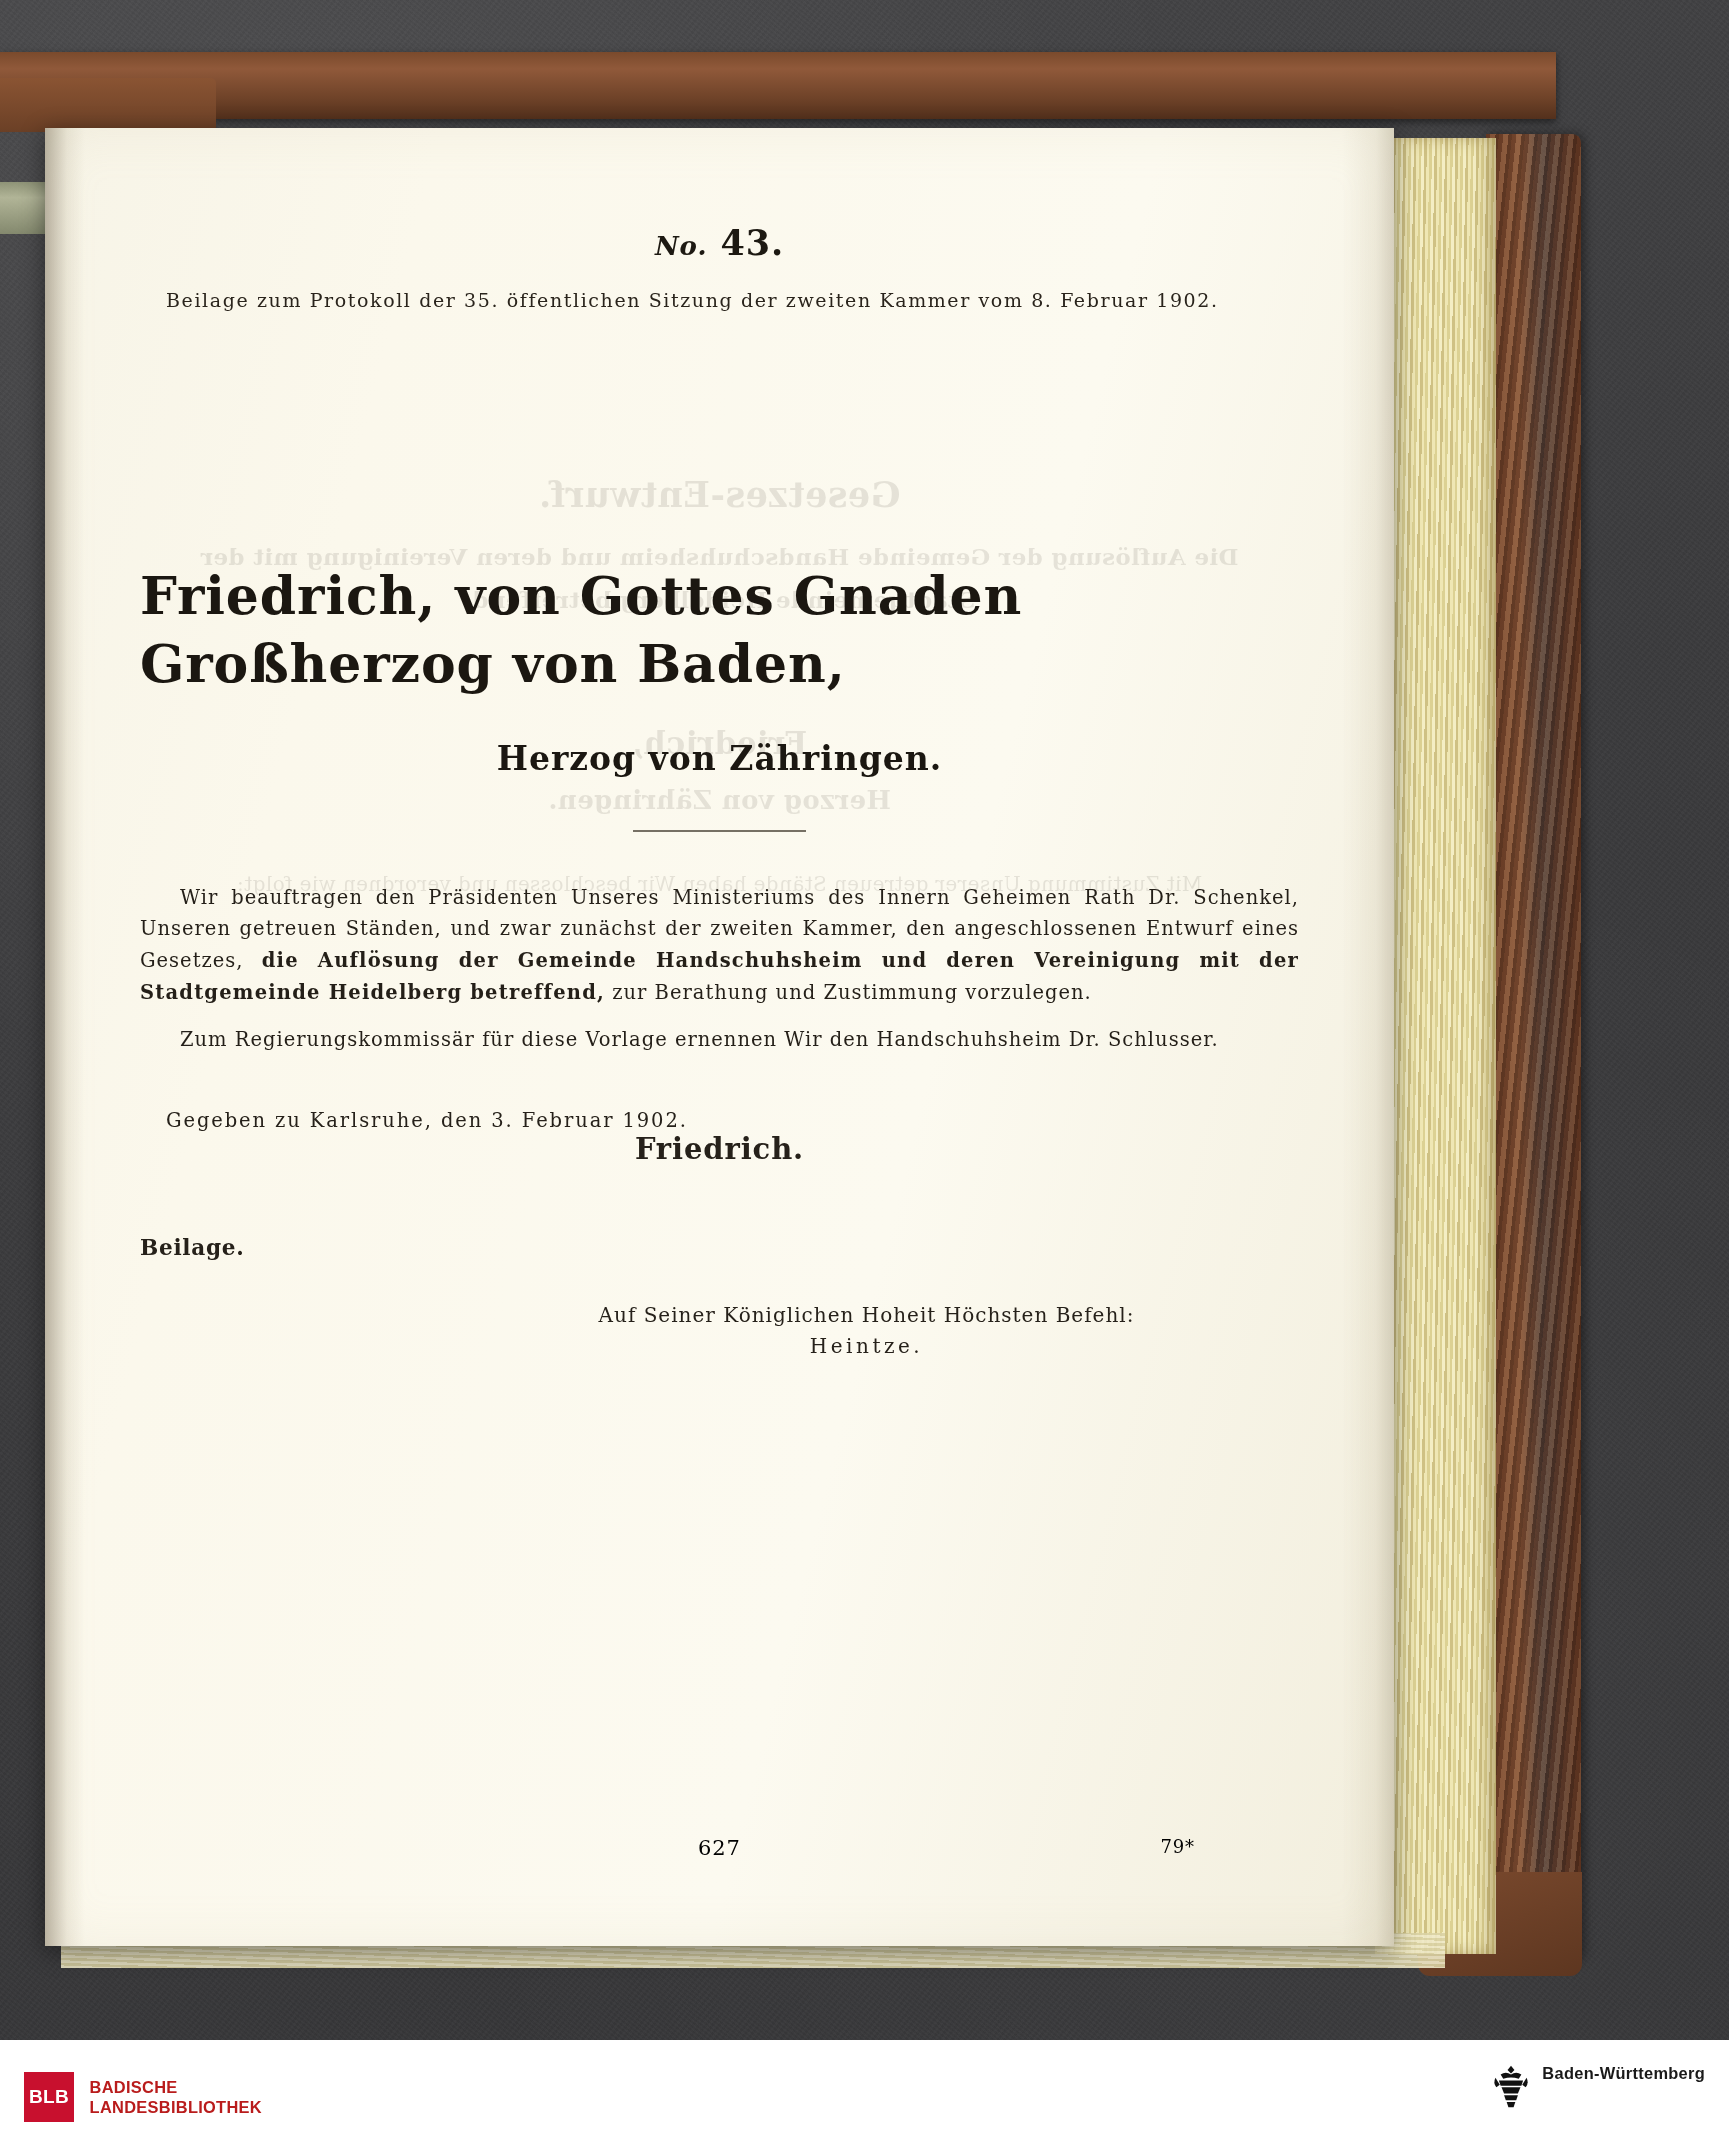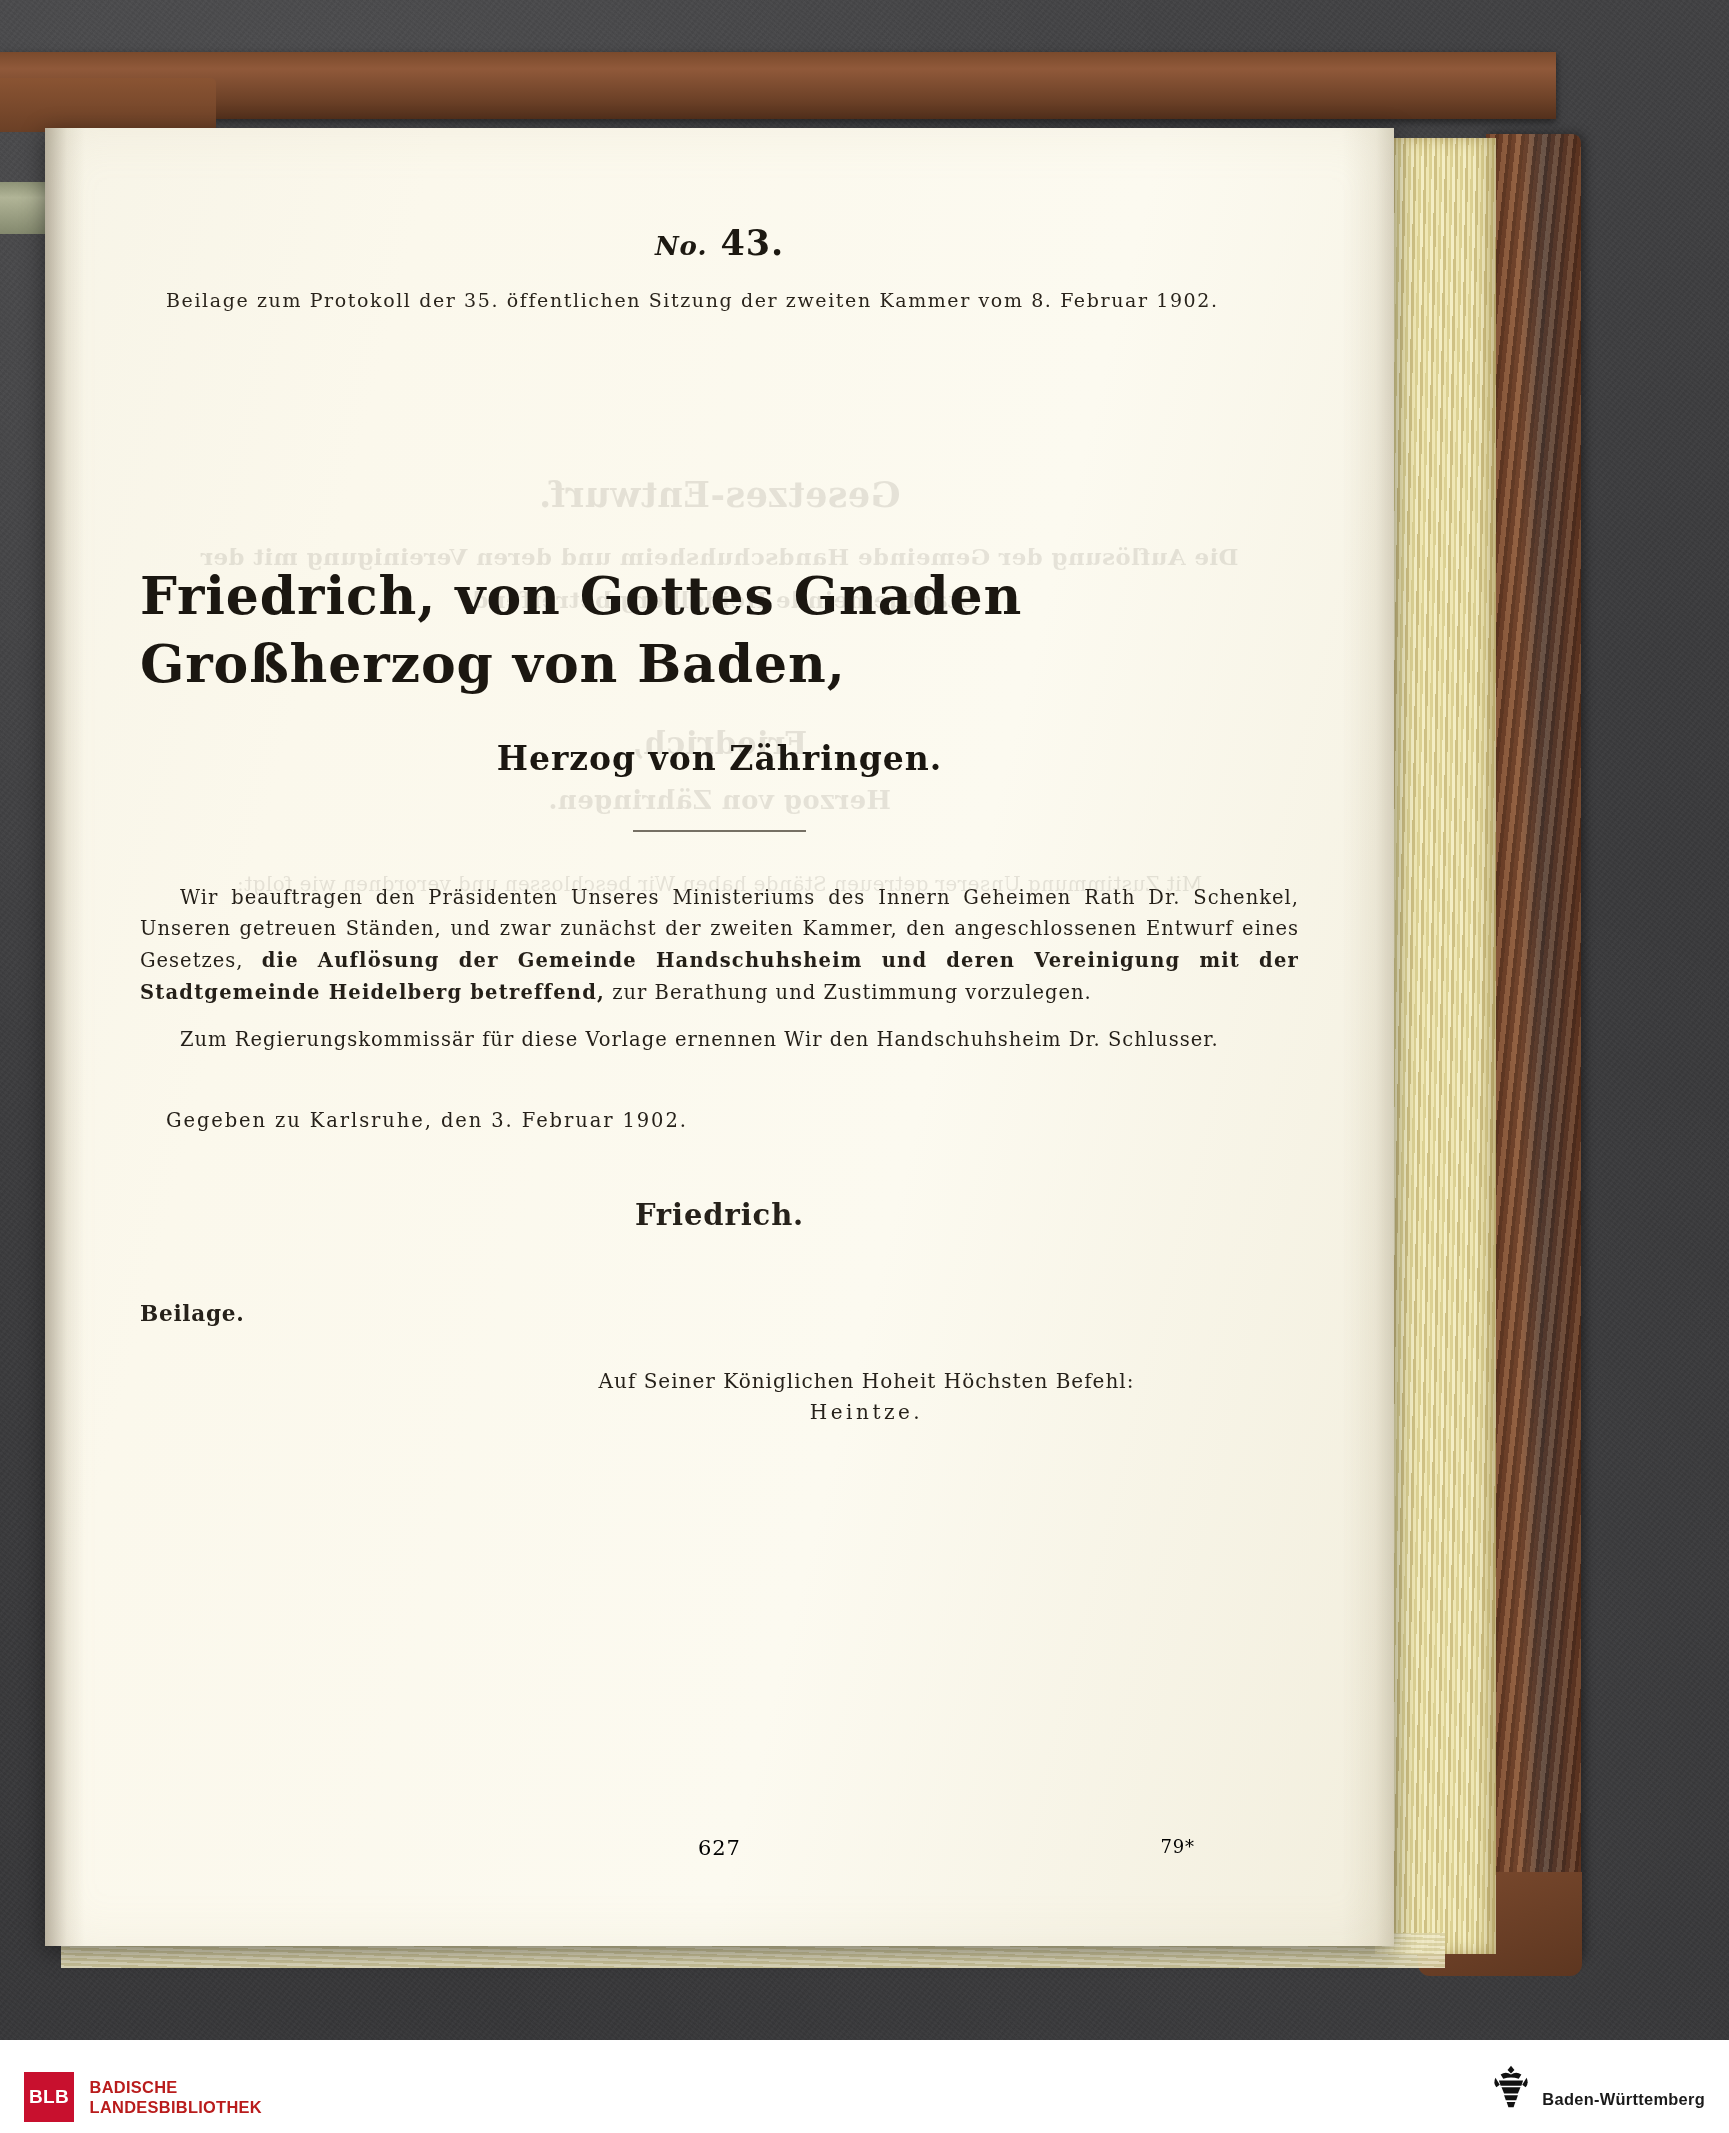--- a/index.html
+++ b/index.html
@@ -230,21 +230,20 @@
   .para b { font-weight: bold; letter-spacing: 1.2px; }
 
   .given {
     margin-top: 54px;
     padding-left: 26px;
     font-size: 19.5px;
     letter-spacing: 1.9px;
   }
 
   .signature {
-    margin-top: 66px;
     text-align: center;
     font-size: 29px;
     font-weight: bold;
     letter-spacing: 0.9px;
   }
 
   .countersign {
     margin-top: 69px;
     padding-left: 0px;
     font-size: 21.6px;
@@ -320,21 +319,21 @@
   }
   .blb-text {
     font-size: 16.4px;
     line-height: 1.25;
     color: #b91c1c;
     font-weight: bold;
     letter-spacing: 0.3px;
   }
   .brand-right {
     display: flex;
-    align-items: flex-end;
+    align-items: flex-start;
     gap: 12px;
   }
   .bw-griffin {
     width: 38px;
     height: 45px;
     color: #111;
   }
   .bw-text {
     font-size: 16.4px;
     color: #1a1a1a;

